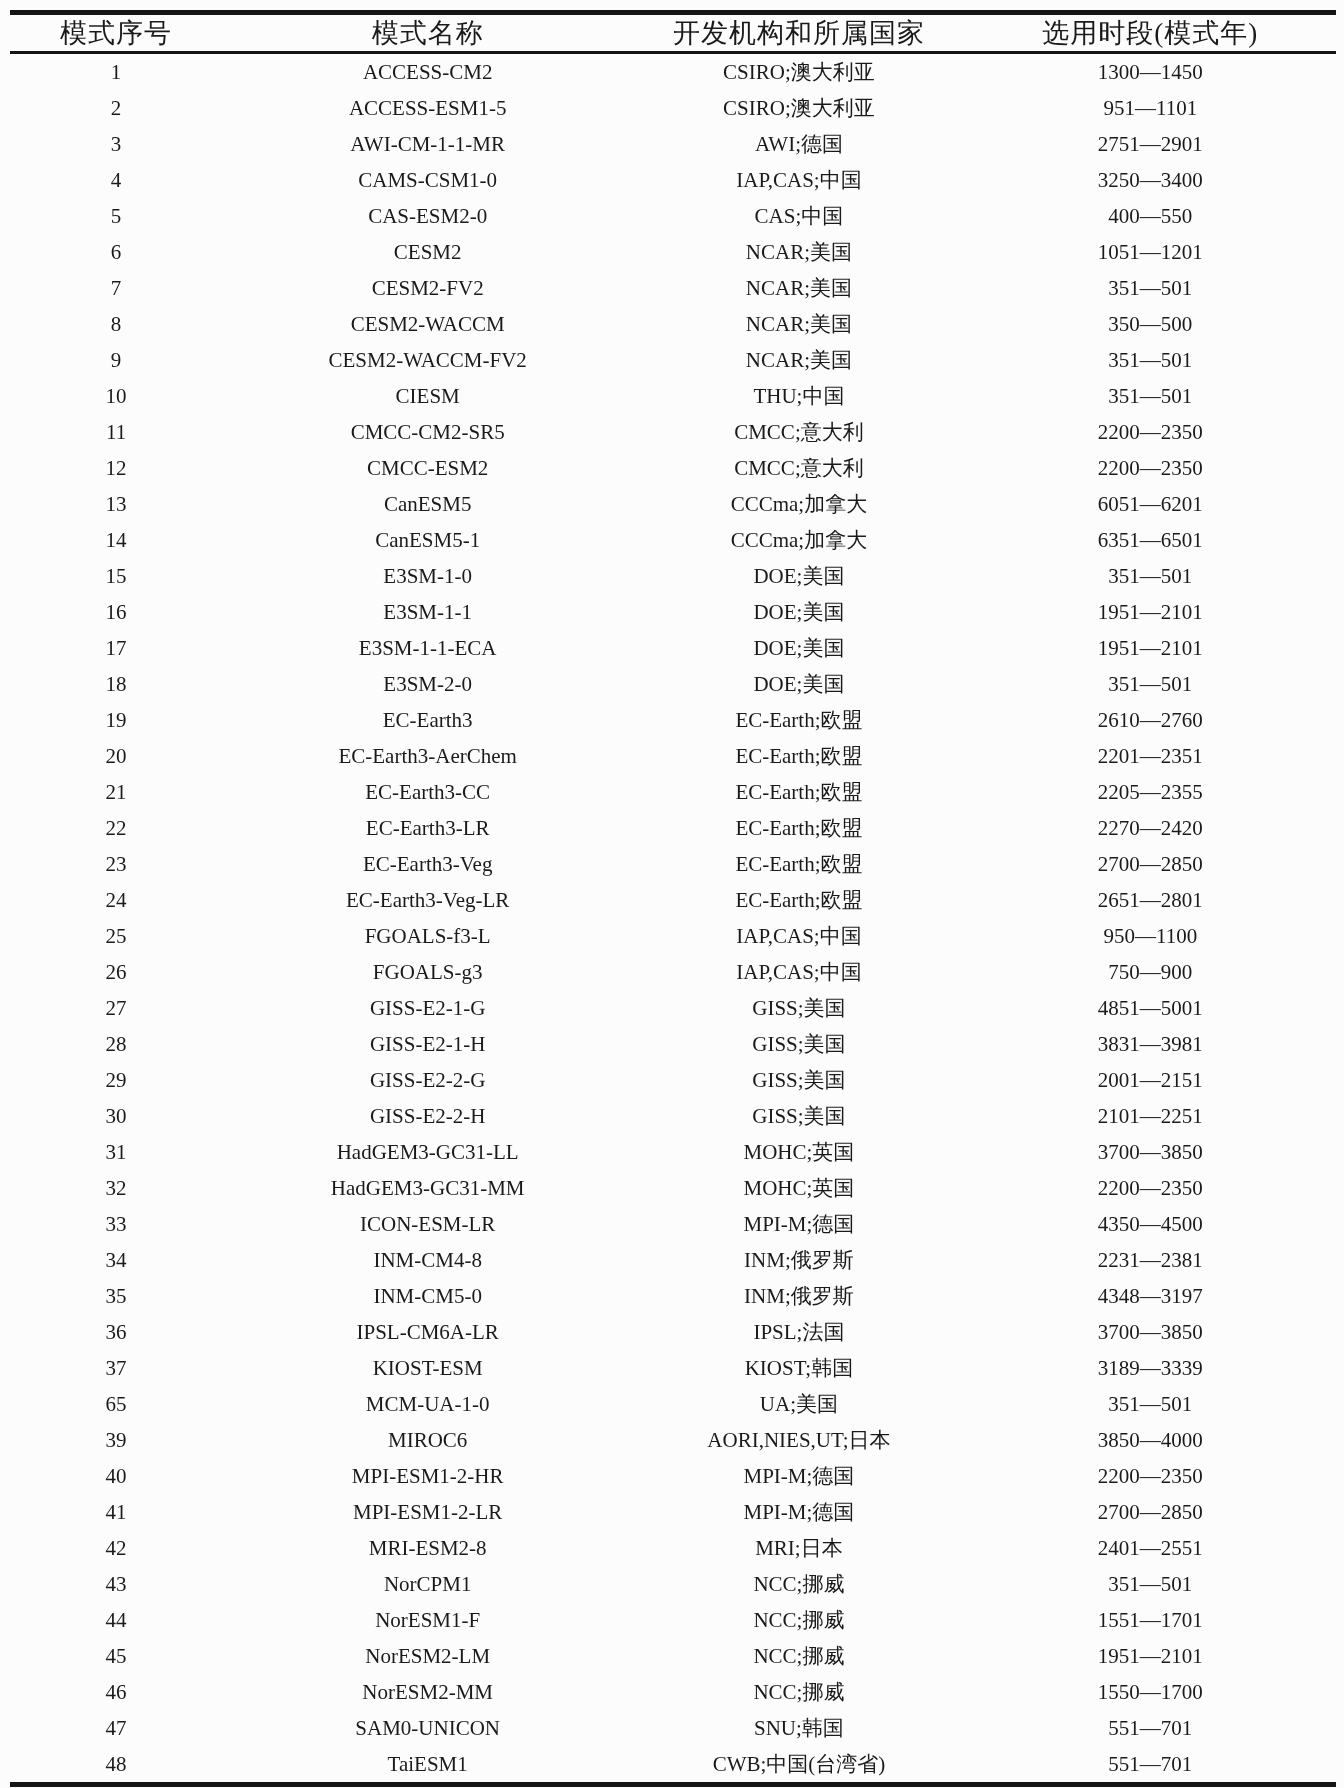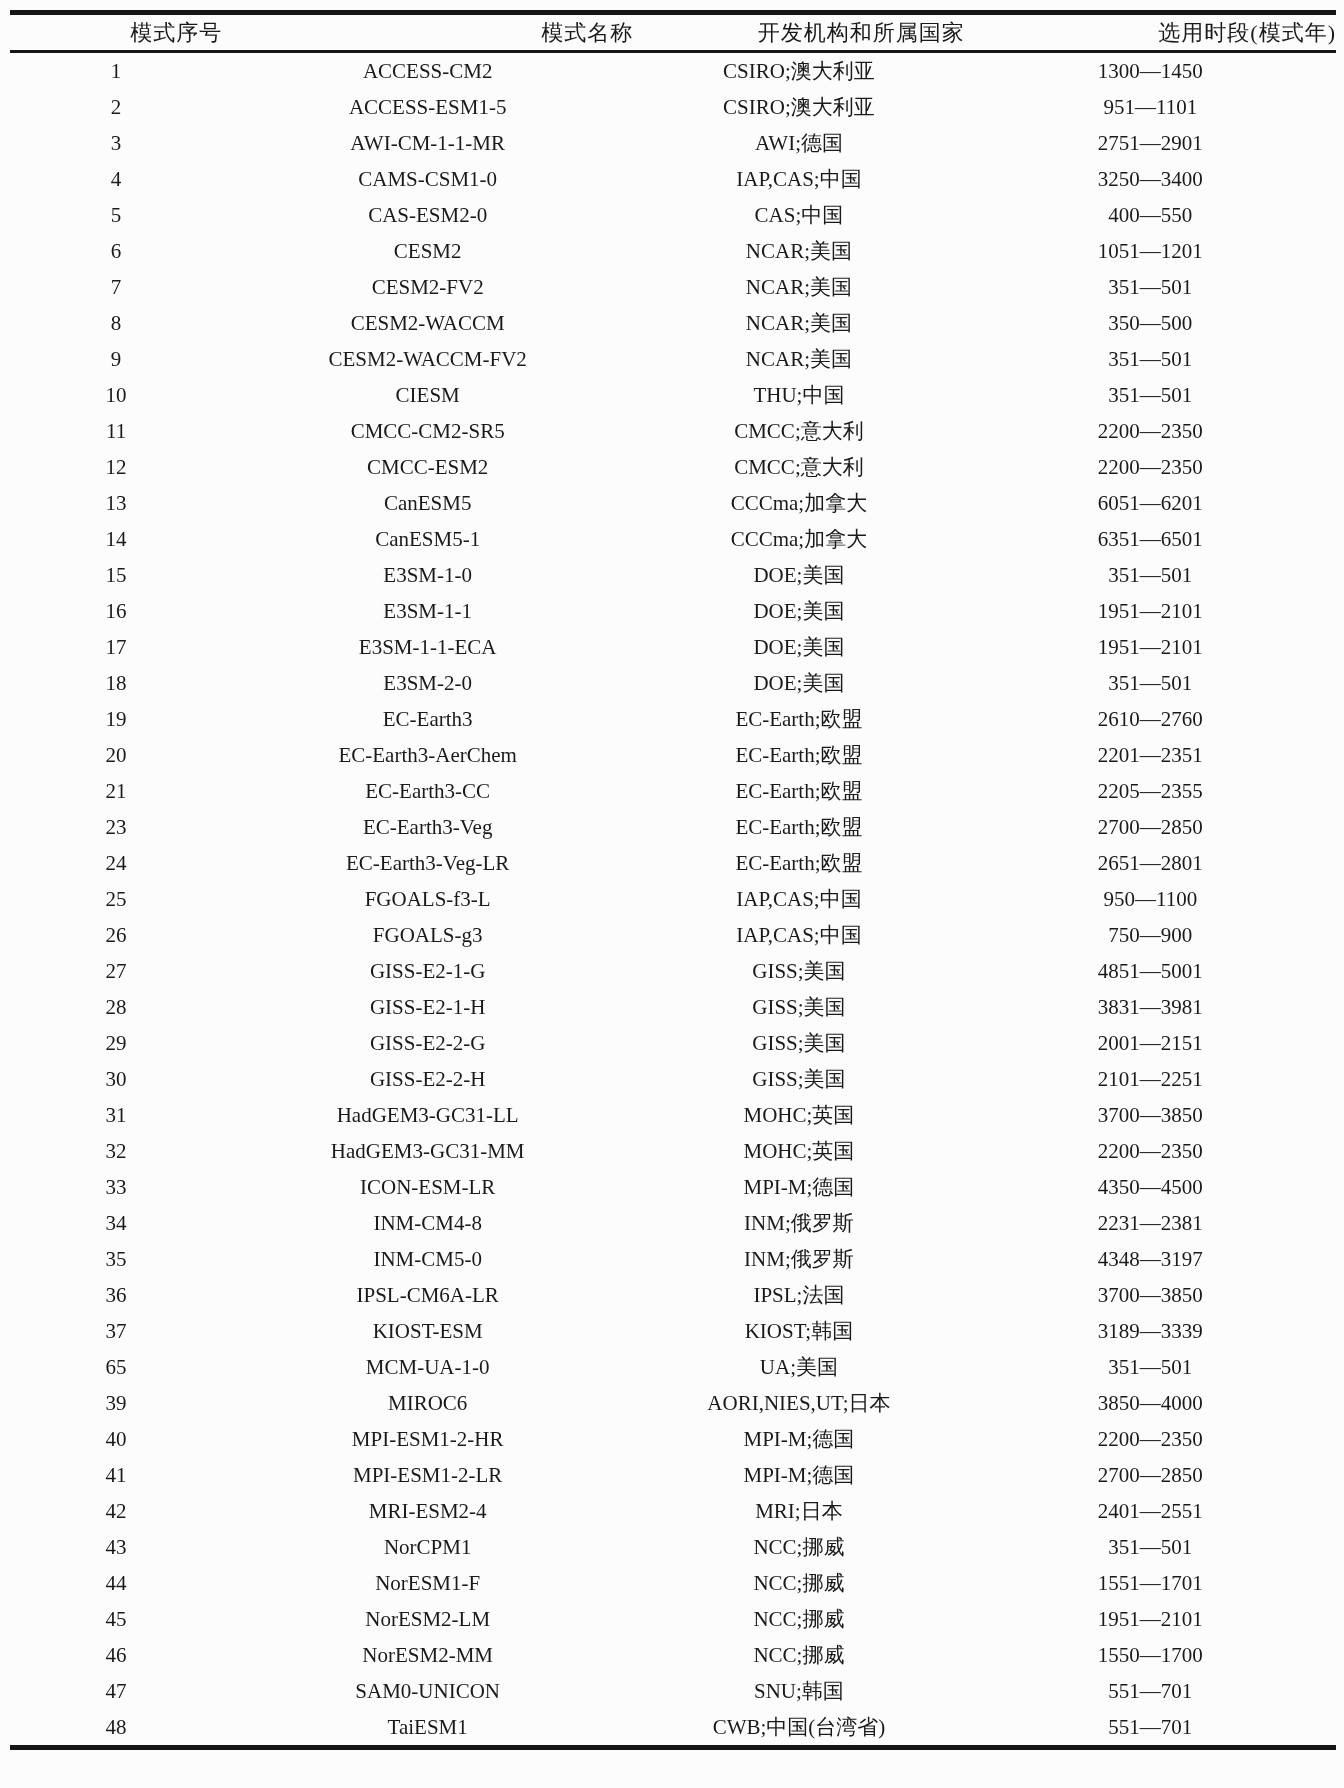--- a/index.html
+++ b/index.html
@@ -25,22 +25,22 @@
     border-bottom: 5px solid #161616;
   }
   table.models-table col.c1 { width: 16%; }
   table.models-table col.c2 { width: 31%; }
   table.models-table col.c3 { width: 25%; }
   table.models-table col.c4 { width: 28%; }
   thead th {
     height: 35px;
     padding: 0;
     font-weight: normal;
-    font-size: 22px;
-    text-align: right;
+    font-size: 27px;
+    text-align: center;
     vertical-align: middle;
     border-bottom: 3px solid #161616;
     white-space: nowrap;
     letter-spacing: 1px;
   }
   tbody td {
     height: 36px;
     padding: 0;
     font-size: 21px;
     text-align: center;
@@ -188,20 +188,26 @@
           <td>EC-Earth;欧盟</td>
           <td>2201—2351</td>
         </tr>
         <tr>
           <td>21</td>
           <td>EC-Earth3-CC</td>
           <td>EC-Earth;欧盟</td>
           <td>2205—2355</td>
         </tr>
         <tr>
+          <td>22</td>
+          <td>EC-Earth3-LR</td>
+          <td>EC-Earth;欧盟</td>
+          <td>2270—2420</td>
+        </tr>
+        <tr>
           <td>23</td>
           <td>EC-Earth3-Veg</td>
           <td>EC-Earth;欧盟</td>
           <td>2700—2850</td>
         </tr>
         <tr>
           <td>24</td>
           <td>EC-Earth3-Veg-LR</td>
           <td>EC-Earth;欧盟</td>
           <td>2651—2801</td>
@@ -303,21 +309,21 @@
           <td>2200—2350</td>
         </tr>
         <tr>
           <td>41</td>
           <td>MPI-ESM1-2-LR</td>
           <td>MPI-M;德国</td>
           <td>2700—2850</td>
         </tr>
         <tr>
           <td>42</td>
-          <td>MRI-ESM2-4</td>
+          <td>MRI-ESM2-8</td>
           <td>MRI;日本</td>
           <td>2401—2551</td>
         </tr>
         <tr>
           <td>43</td>
           <td>NorCPM1</td>
           <td>NCC;挪威</td>
           <td>351—501</td>
         </tr>
         <tr>

